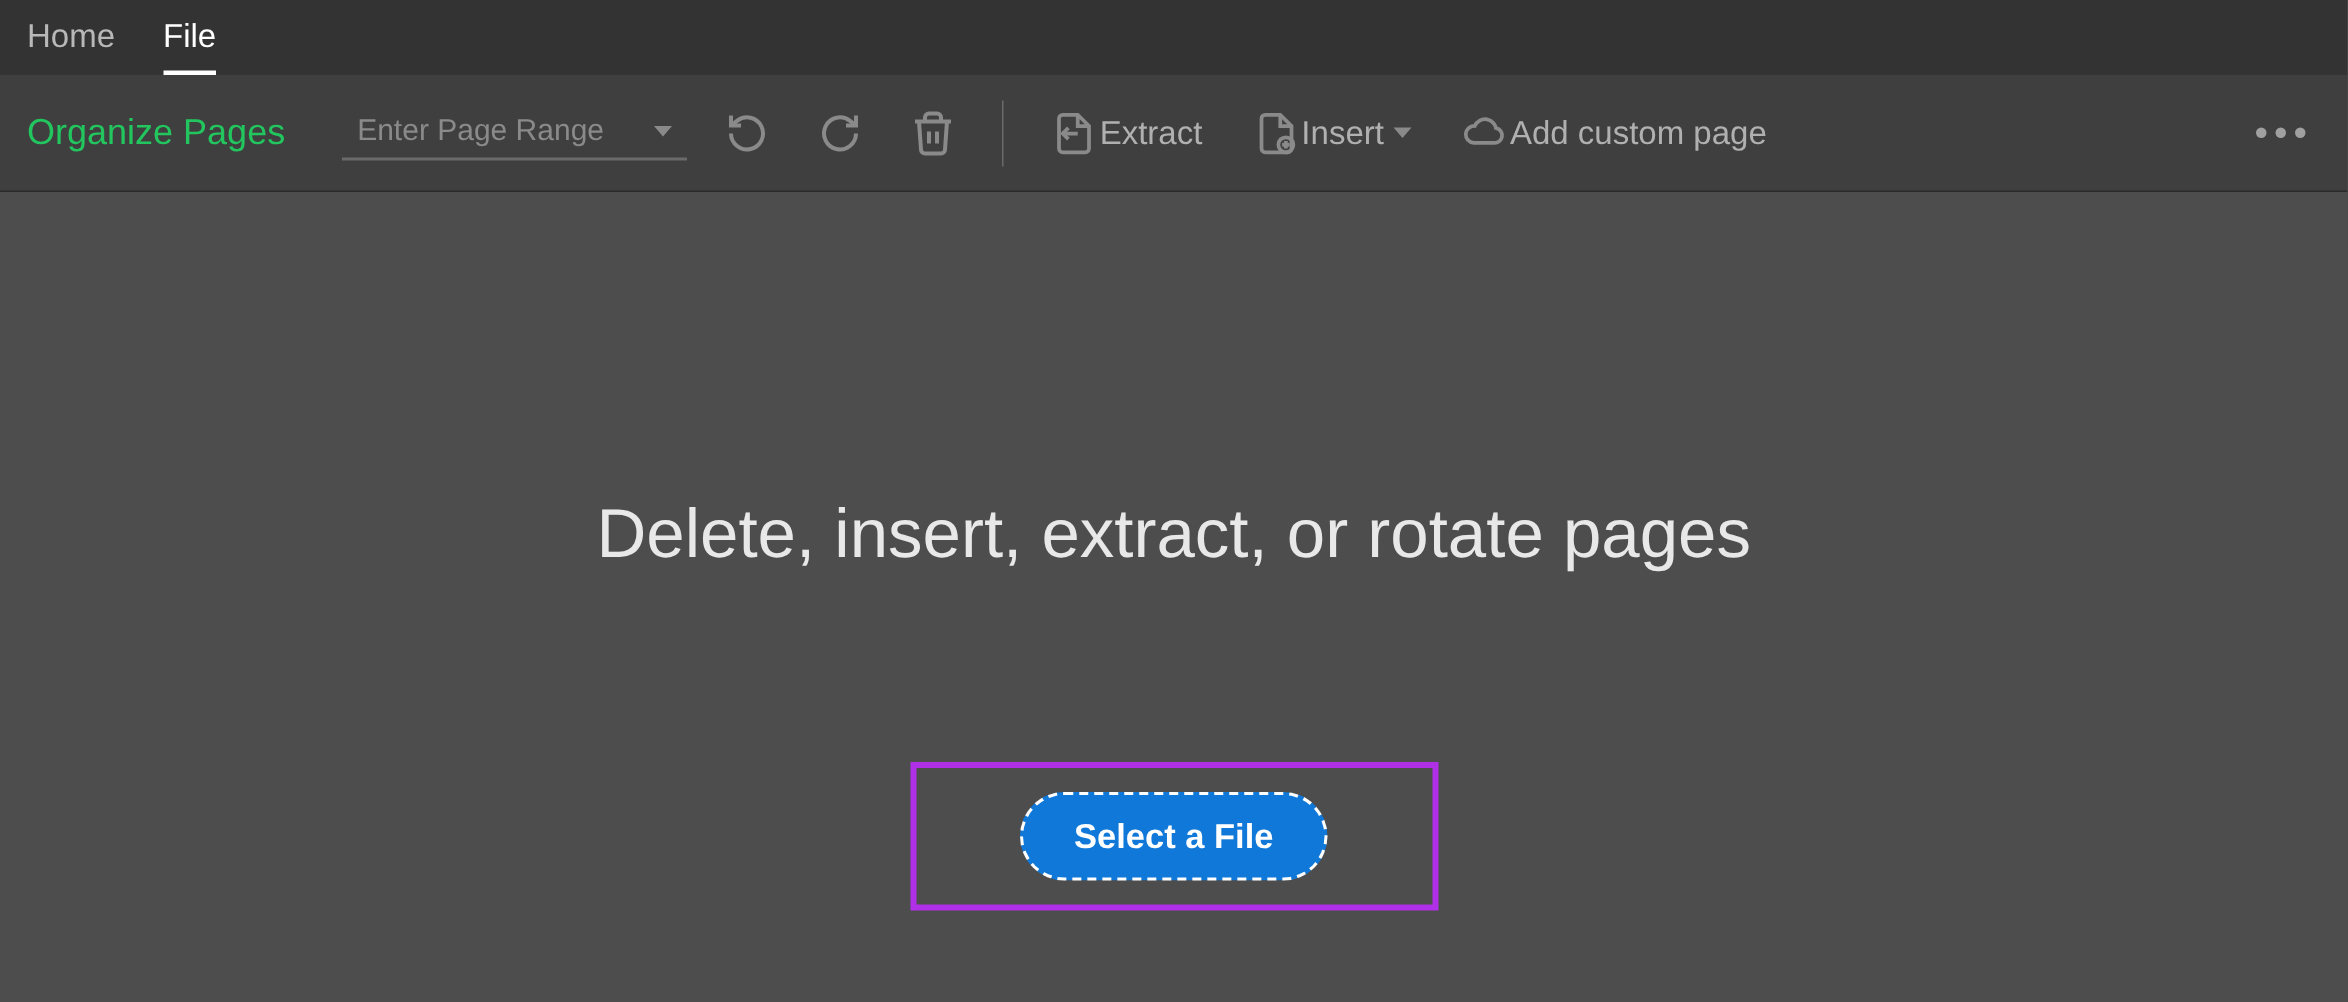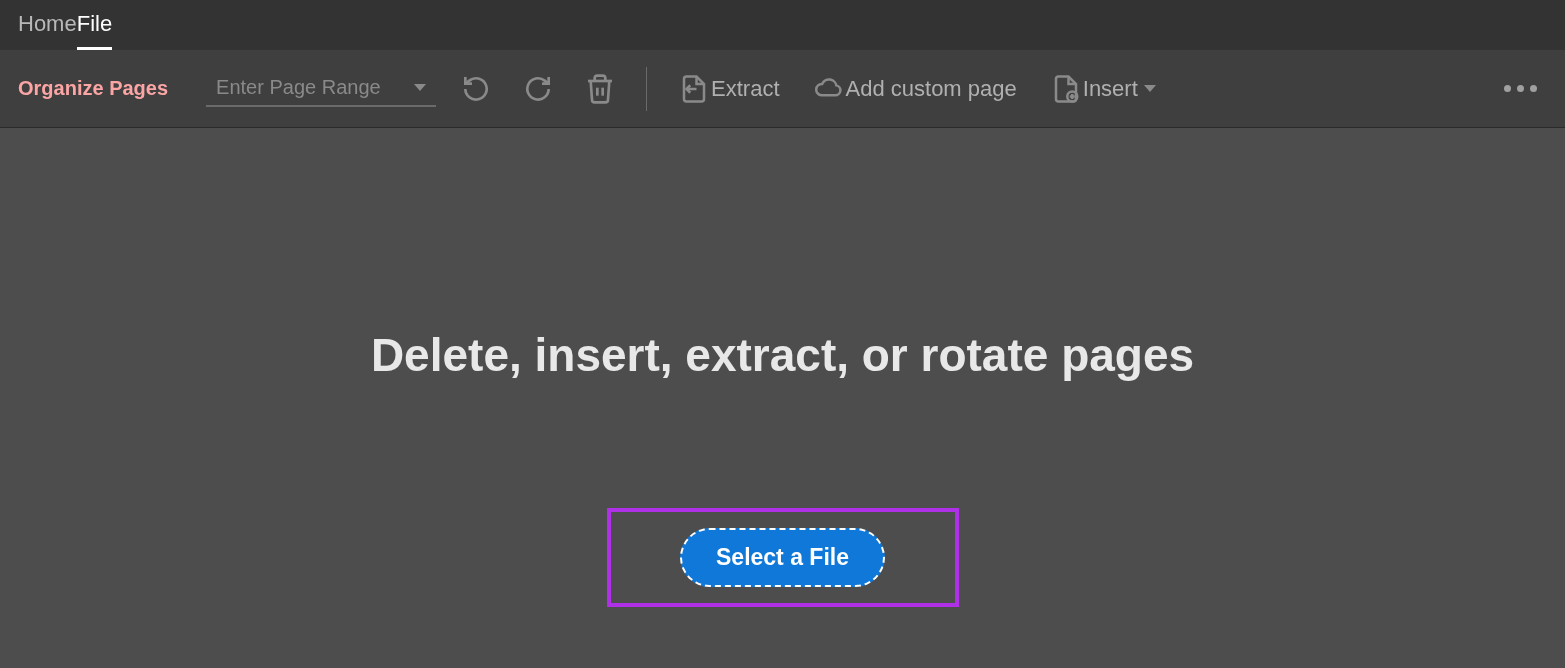--- a/index.html
+++ b/index.html
@@ -14,20 +14,21 @@
       height: 668px;
       overflow: hidden;
       color: #e0e0e0;
     }
     .top-tabs {
       background: #333333;
       height: 50px;
       display: flex;
       align-items: center;
       padding: 0 18px;
+      gap: 32px;
     }
     .tab {
       color: #b8b8b8;
       font-size: 22px;
       height: 100%;
       display: flex;
       align-items: center;
       cursor: pointer;
       border-bottom: 3px solid transparent;
     }
@@ -39,23 +40,23 @@
     .toolbar {
       background: #3f3f3f;
       height: 78px;
       display: flex;
       align-items: center;
       padding: 0 18px;
       gap: 18px;
       border-bottom: 1px solid #2a2a2a;
     }
     .toolbar-title {
-      color: #fca5a5;
-      font-size: 20px;
-      font-weight: 700;
+      color: #22c55e;
+      font-size: 24px;
+      font-weight: 400;
       margin-right: 20px;
     }
     .page-range {
       display: flex;
       align-items: center;
       gap: 20px;
       border-bottom: 2px solid #6a6a6a;
       padding: 6px 10px;
       min-width: 230px;
       justify-content: space-between;
@@ -128,21 +129,21 @@
       background: #4d4d4d;
     }
     .headline {
       position: absolute;
       top: 200px;
       left: 0;
       right: 0;
       text-align: center;
       color: #e8e8e8;
       font-size: 46px;
-      font-weight: 700;
+      font-weight: 400;
     }
     .highlight-box {
       position: absolute;
       top: 380px;
       left: 50%;
       transform: translateX(-50%);
       border: 4px solid #b030e8;
       width: 352px;
       height: 99px;
       display: flex;
@@ -207,37 +208,37 @@
       <path d="M14 2H6a2 2 0 0 0-2 2v16a2 2 0 0 0 2 2h12a2 2 0 0 0 2-2V8l-6-6z"></path>
       <polyline points="14,2 14,8 20,8"></polyline>
       <polyline points="9,15 6,12 9,9"></polyline>
       <line x1="6" y1="12" x2="14" y2="12"></line>
     </svg>
     <span>Extract</span>
   </div>
 
   <div class="toolbar-action">
     <svg viewBox="0 0 24 24">
-      <path d="M18 10a6 6 0 0 0-11.5-2A4.5 4.5 0 0 0 6 17h11a4 4 0 0 0 1-7.9z"></path>
-    </svg>
-    <span>Add custom page</span>
-  </div>
-
-  <div class="toolbar-action">
-    <svg viewBox="0 0 24 24">
       <path d="M14 2H6a2 2 0 0 0-2 2v16a2 2 0 0 0 2 2h12a2 2 0 0 0 2-2V8l-6-6z"></path>
       <polyline points="14,2 14,8 20,8"></polyline>
       <circle cx="17" cy="18" r="4"></circle>
       <line x1="17" y1="16" x2="17" y2="20"></line>
       <line x1="15" y1="18" x2="19" y2="18"></line>
     </svg>
     <span>Insert</span>
     <span class="caret-down"></span>
   </div>
 
+  <div class="toolbar-action">
+    <svg viewBox="0 0 24 24">
+      <path d="M18 10a6 6 0 0 0-11.5-2A4.5 4.5 0 0 0 6 17h11a4 4 0 0 0 1-7.9z"></path>
+    </svg>
+    <span>Add custom page</span>
+  </div>
+
   <div class="more-dots">
     <span></span>
     <span></span>
     <span></span>
   </div>
 </div>
 
 <div class="main-area">
   <div class="headline">Delete, insert, extract, or rotate pages</div>
   <div class="highlight-box">

